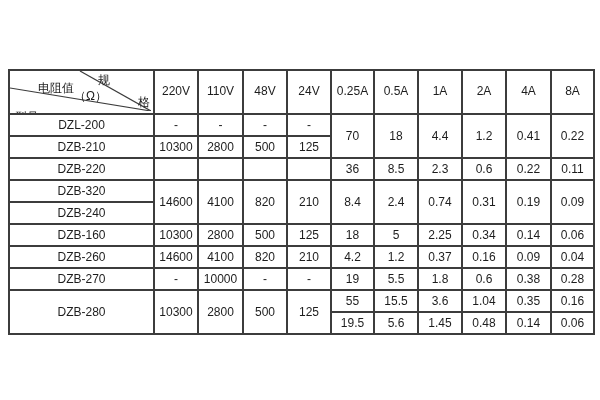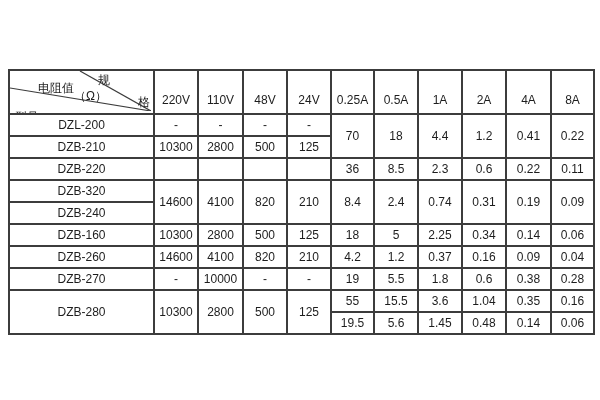--- a/index.html
+++ b/index.html
@@ -30,21 +30,21 @@
     text-align: center;
     vertical-align: middle;
     padding: 0;
     font-weight: normal;
     overflow: hidden;
   }
   tr.body-row { height: 22px; }
   tr.head-row { height: 44px; }
   tr.head-row th {
     vertical-align: top;
-    padding-top: 22px;
+    padding-top: 13px;
   }
   
   .thin-b { border-bottom-width: 1px; }
   .thin-t { border-top-width: 1px; }
   
   .low-val { vertical-align: bottom; padding-bottom: 3px; }
   
   .high-val { vertical-align: top; padding-top: 3px; }
   
   td.corner {

